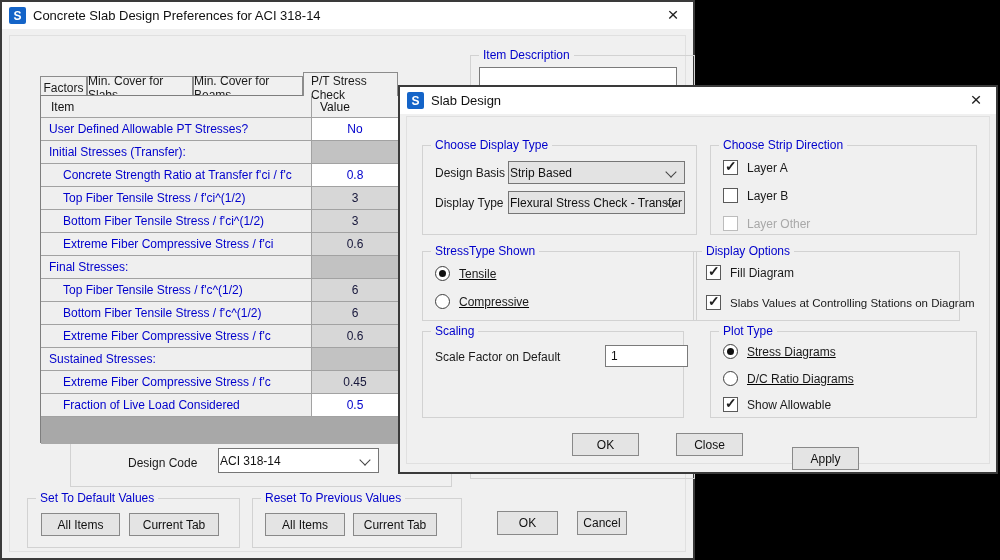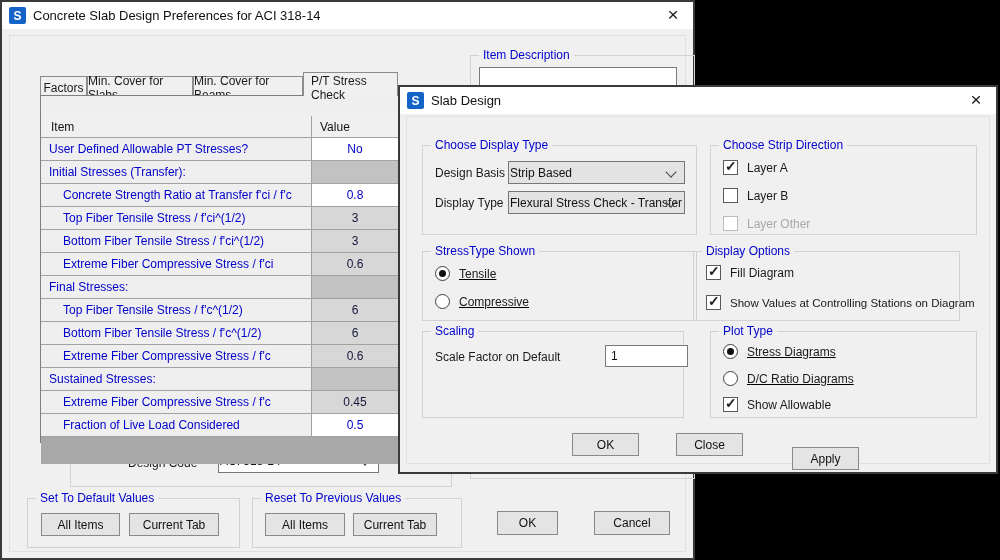--- a/index.html
+++ b/index.html
@@ -43,21 +43,21 @@
          font-size:12px;color:#111;font-family:"Liberation Sans",sans-serif;padding:0 0 0 5px;outline:none;}
   
   .tab{position:absolute;box-sizing:border-box;background:#f0f0f0;border:1px solid #8c8c8c;
        border-bottom:none;font-size:12px;color:#1a1a1a;display:flex;align-items:center;
        justify-content:center;padding-top:4px;top:74px;height:19px;}
   .tab.active{top:70px;height:24px;z-index:3;background:#f0f0f0;padding-top:6px;}
   
   .ptable{position:absolute;left:38px;top:93px;width:359px;height:348px;border:1px solid #7e7e7e;
           box-sizing:border-box;background:#efefef;z-index:2;}
   .trow{display:flex;height:23px;box-sizing:border-box;}
-  .trow.head{height:22px;margin-top:20px;}
+  .trow.head{height:22px;}
   .tcell{box-sizing:border-box;border-bottom:1px solid #a2a2a2;display:flex;align-items:center;}
   .tcell.item{width:271px;border-right:1px solid #a2a2a2;padding-left:8px;font-size:12px;color:#0000cc;}
   .tcell.item.ind{padding-left:22px;}
   .tcell.val{width:86px;justify-content:center;font-size:12px;}
   .head .tcell{background:#f0f0f0;color:#111;font-size:12px;}
   .head .item{padding-left:10px;}
   .head .val{justify-content:flex-start;padding-left:8px;}
   .val.e{background:#fff;color:#0000cc;}
   .val.r{background:#d7d7d7;color:#16163a;}
   .val.s{background:#c2c2c2;}
@@ -166,21 +166,21 @@
     <div class="btn" style="left:101px;top:14px;width:90px;height:23px;">Current Tab</div>
   </div>
 
   <div class="grp" style="left:250px;top:496px;width:210px;height:50px;">
     <div class="glabel">Reset To Previous Values</div>
     <div class="btn" style="left:12px;top:14px;width:80px;height:23px;">All Items</div>
     <div class="btn" style="left:100px;top:14px;width:84px;height:23px;">Current Tab</div>
   </div>
 
   <div class="btn" style="left:495px;top:509px;width:61px;height:24px;">OK</div>
-  <div class="btn" style="left:592px;top:509px;width:76px;height:24px;">Cancel</div>
+  <div class="btn" style="left:575px;top:509px;width:50px;height:24px;">Cancel</div>
 </div>
 
 <div class="dialog" style="left:398px;top:85px;width:600px;height:389px;z-index:10;">
   <div class="titlebar">
     <div class="appicon">S</div>
     <div class="titletext">Slab Design</div>
   </div>
   <div class="closebtn">×</div>
   <div class="innerframe" style="left:6px;top:29px;right:6px;bottom:8px;"></div>
 
@@ -235,21 +235,21 @@
     <div class="cb checked" style="left:12px;top:13px;">
       <span class="box">
           <span class="check">✓</span>
         </span>
       <span class="cblabel">Fill Diagram</span>
     </div>
     <div class="cb checked" style="left:12px;top:43px;">
       <span class="box">
           <span class="check">✓</span>
         </span>
-      <span class="cblabel" style="font-size:11.5px;">Show Values at Controlling Stations on Diagram</span>
+      <span class="cblabel" style="font-size:11.5px;">Slabs Values at Controlling Stations on Diagram</span>
     </div>
   </div>
 
   <div class="grp" style="left:22px;top:244px;width:262px;height:87px;">
     <div class="glabel">Scaling</div>
     <div class="lbl" style="left:12px;top:18px;">Scale Factor on Default</div>
     <input class="input" type="text" style="left: 182px; top: 13px; width: 83px; height: 22px;" value="1">
   </div>
 
   <div class="grp" style="left:310px;top:244px;width:267px;height:87px;">

